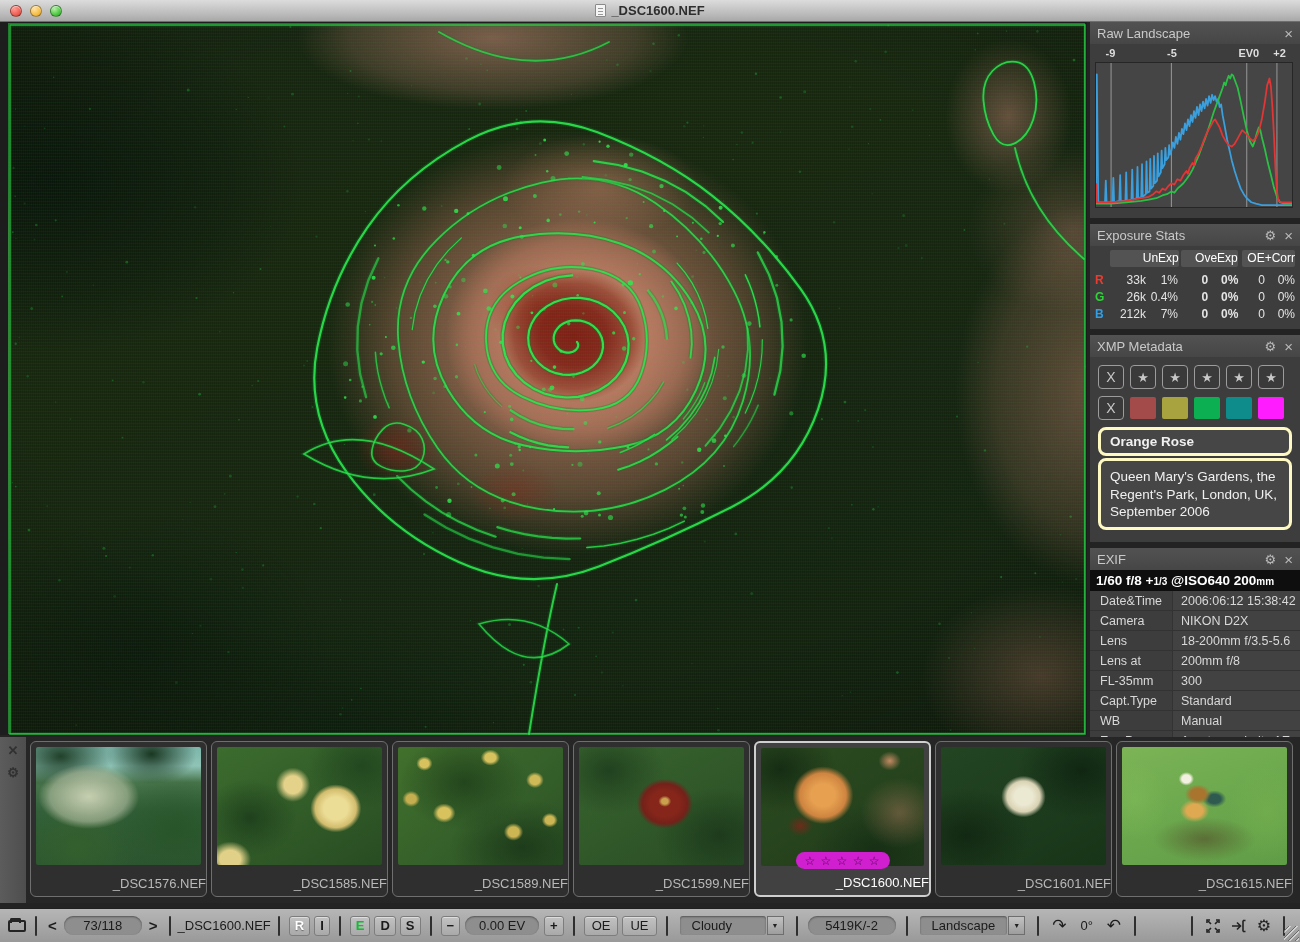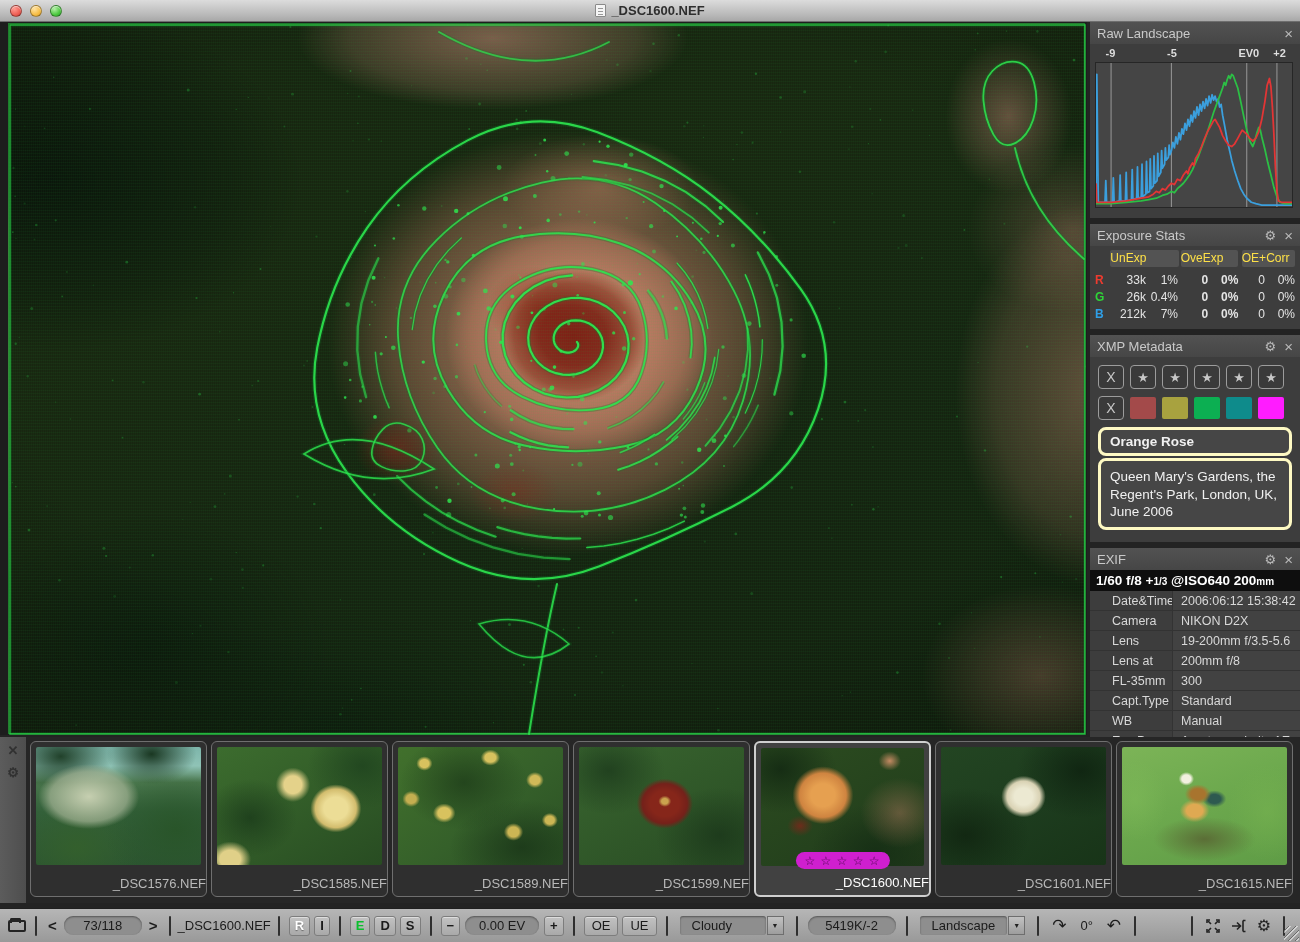--- a/index.html
+++ b/index.html
@@ -67,21 +67,21 @@
   .hist-ticks span { position:absolute; transform:translateX(-50%); }
   .hist-ticks span:nth-child(1){ left:7.7%; }
   .hist-ticks span:nth-child(2){ left:38.5%; }
   .hist-ticks span:nth-child(3){ left:76.9%; }
   .hist-ticks span:nth-child(4){ left:92.3%; }
   .hist-plot { width:198px; height:146px; background:#454545; border:1px solid #262626; }
 
   
   .es-body { padding:4px 5px 7px 5px; font-size:12px; color:#e4e4e4; }
   .es-head { display:flex; gap:2px; margin-bottom:4px; }
-  .es-head .hcell { background:#535353; border-radius:2px; text-align:left; height:17px; line-height:17px; color:#fde047; }
+  .es-head .hcell { background:#535353; border-radius:2px; text-align:right; height:17px; line-height:17px; color:#ffffff; }
   .es-head .h0 { width:14px; background:transparent; }
   .es-head .h1 { width:72px; }
   .es-head .h2 { width:60px; }
   .es-head .h3 { width:56px; margin-left:2px;}
   .es-row { display:flex; height:17px; align-items:center; }
   .es-row .ch { width:14px; font-weight:bold; }
   .ch.r { color:#ee3b2f; } .ch.g { color:#2fd438; } .ch.b { color:#2f9fe8; }
   .es-row .c { text-align:right; }
   .c.un_n { width:40px; } .c.un_p { width:34px; }
   .c.ov_n { width:32px; font-weight:bold; } .c.ov_p { width:32px; font-weight:bold; }
@@ -97,21 +97,21 @@
   .xmp-field { background:#464646; border:3px solid #fef9c3; border-radius:8px; color:#f0f0f0;
     font-size:13.5px; padding:4px 9px; margin-bottom:2px; }
   .xmp-field.title { font-weight:bold; }
   .xmp-field.desc { min-height:72px; line-height:1.3; padding-top:7px; }
 
   
   .exif-sum { background:#0e0e0e; color:#fff; font-weight:bold; font-size:13.5px; padding:3px 6px; }
   .exif-sum .sm { font-size:10px;text-align:right; }
   .exif-table { font-size:12.5px; color:#d8d8d8; }
   .exif-row { display:flex; height:20px; align-items:center; border-bottom:1px solid #333; }
-  .exif-row .k { width:82px; padding-left:22px; }
+  .exif-row .k { width:82px; padding-left:10px; }
   .exif-row .v { flex:1; padding-left:8px; border-left:1px solid #333; height:100%; display:flex; align-items:center; background:#424242; }
 
   
   .filmstrip { position:absolute; top:737px; left:0; width:1300px; height:166px; background:#262626; display:flex; }
   .strip-controls { width:26px; height:100%; background:linear-gradient(90deg,#5c5c5c,#4e4e4e);
     display:flex; flex-direction:column; align-items:center; padding-top:7px; gap:9px; }
   .strip-ic { color:#313131; font-size:13px; font-weight:bold; line-height:1; }
   .thumbs { flex:1; display:flex; gap:4px; padding:4px 0 0 4px; overflow:hidden; }
   .thumb { position:relative; width:177px; height:156px; flex:none; background:#2f2f2f;
     border:1px solid #6f6f6f; border-radius:6px; }
@@ -808,21 +808,21 @@
         </div>
         <div class="xmp-row">
           <span class="xbtn">X</span>
           <span class="swatch" style="background:#a34a4a"></span>
           <span class="swatch" style="background:#a8a23f"></span>
           <span class="swatch" style="background:#0caf52"></span>
           <span class="swatch" style="background:#0e8b8b"></span>
           <span class="swatch" style="background:#ff1cff"></span>
         </div>
         <div class="xmp-field title">Orange Rose</div>
-        <div class="xmp-field desc">Queen Mary's Gardens, the Regent's Park, London, UK, June 2006</div>
+        <div class="xmp-field desc">Queen Mary's Gardens, the Regent's Park, London, UK, September 2006</div>
       </div>
     </div>
 
     <div class="panel">
       <div class="phead">
         <span>EXIF</span>
         <span class="sp"></span>
         <span class="picon">⚙</span>
         <span class="picon x">×</span>
       </div>
@@ -831,21 +831,21 @@
         <div class="exif-row">
             <span class="k">Date&amp;Time</span>
             <span class="v">2006:06:12 15:38:42</span>
           </div>
         <div class="exif-row">
             <span class="k">Camera</span>
             <span class="v">NIKON D2X</span>
           </div>
         <div class="exif-row">
             <span class="k">Lens</span>
-            <span class="v">19-200mm f/3.5-5.6</span>
+            <span class="v">18-200mm f/3.5-5.6</span>
           </div>
         <div class="exif-row">
             <span class="k">Lens at</span>
             <span class="v">200mm f/8</span>
           </div>
         <div class="exif-row">
             <span class="k">FL-35mm</span>
             <span class="v">300</span>
           </div>
         <div class="exif-row">

